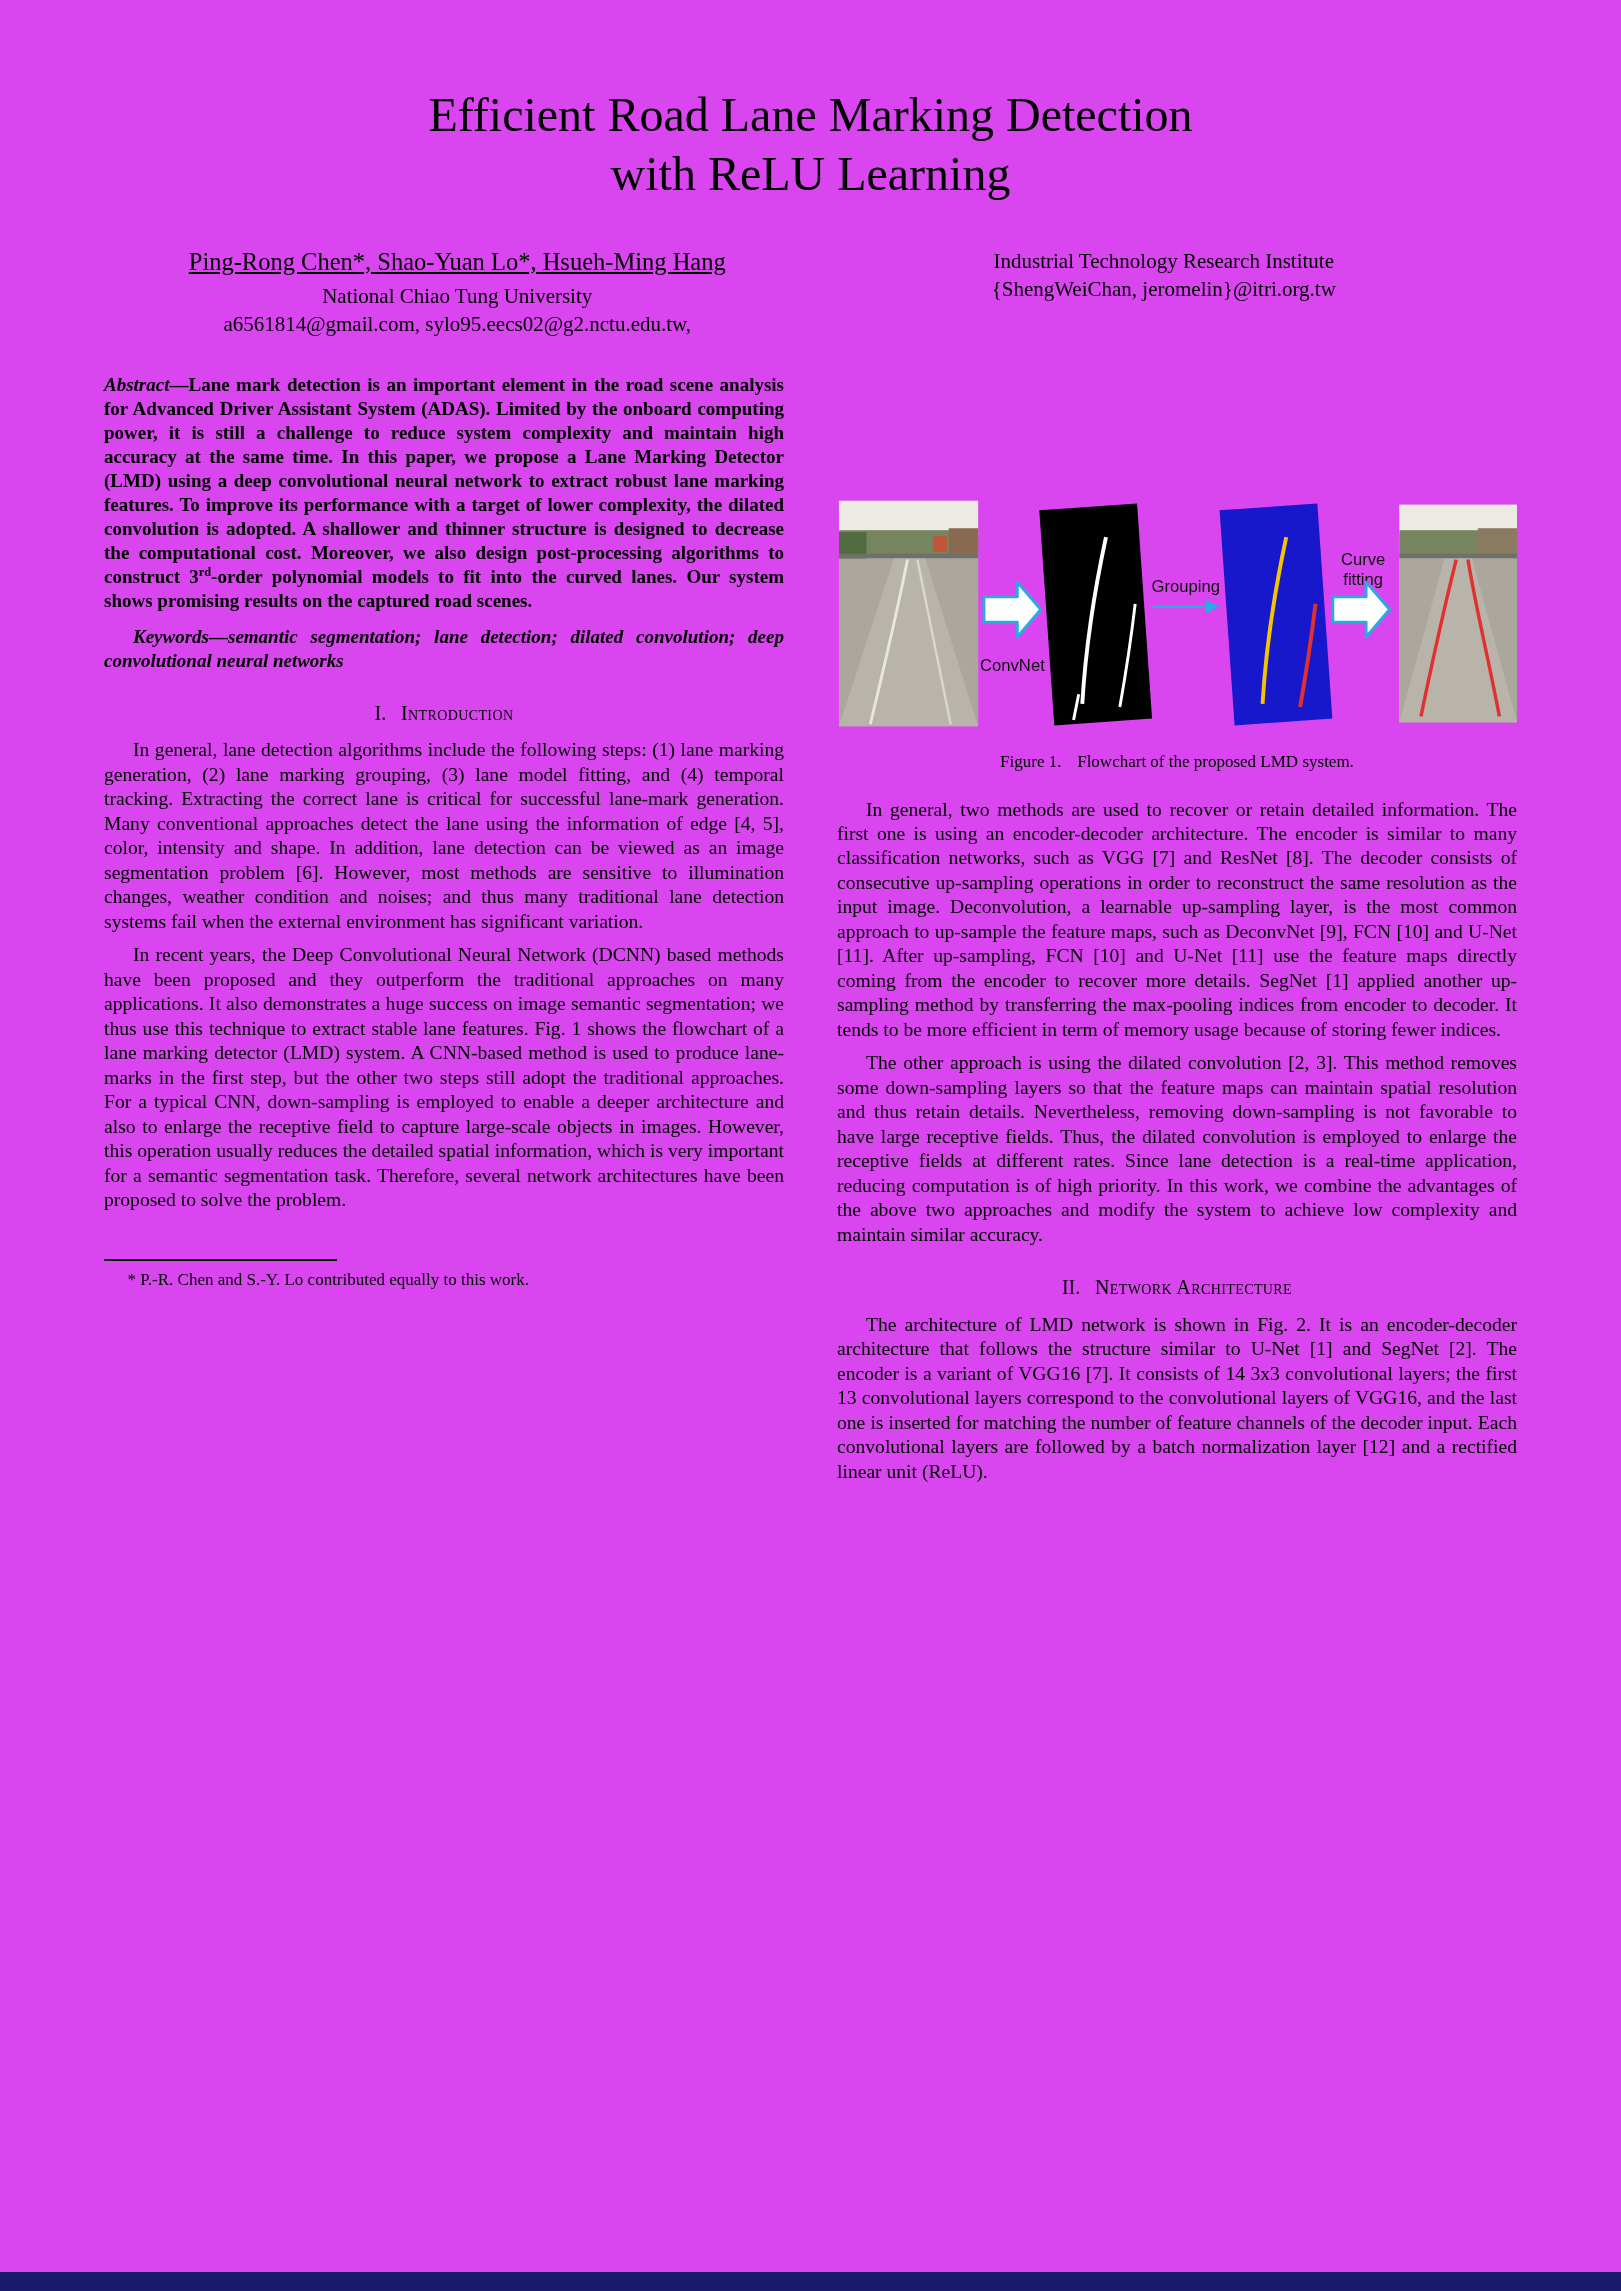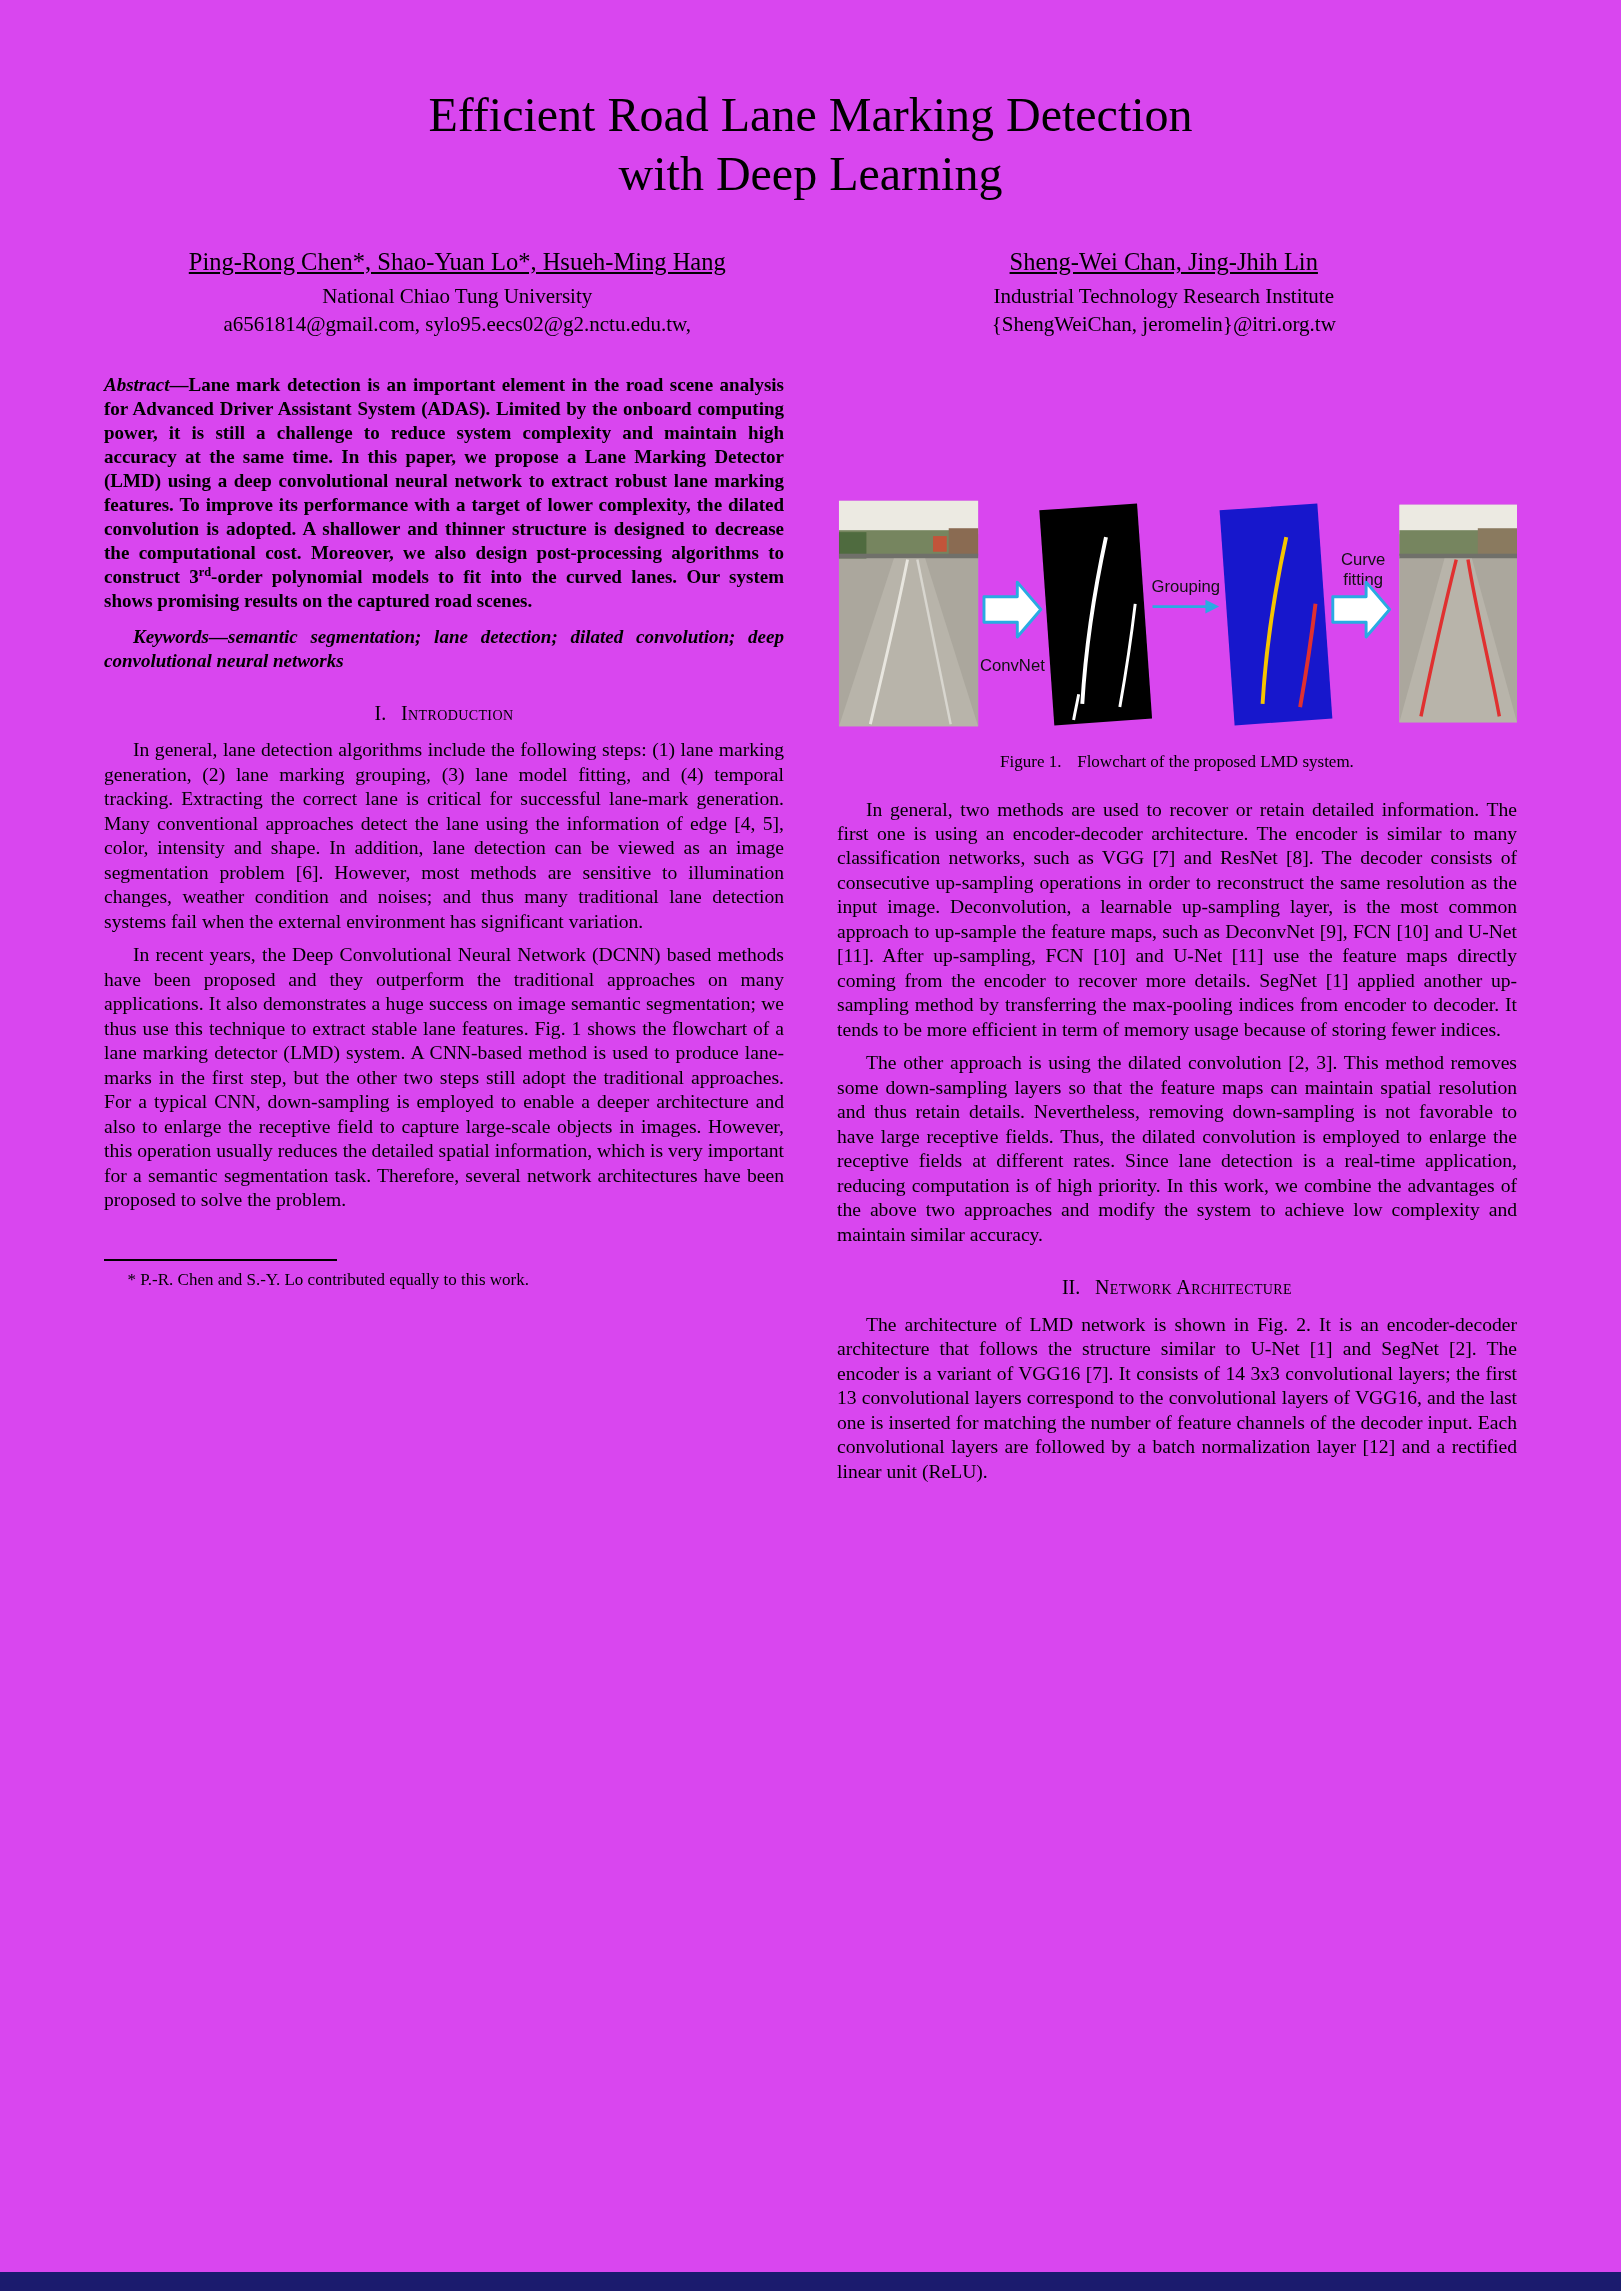--- a/index.html
+++ b/index.html
@@ -86,31 +86,30 @@
   }
 </style>
 </head>
 <body>
 
 <div class="page">
   <div class="content">
 
     <h1 class="title">
       <span class="title-line">Efficient Road Lane Marking Detection</span>
-      <span class="title-line">with Deep Learning</span>
+      <span class="title-line">with ReLU Learning</span>
     </h1>
 
     <div class="authors-row">
       <div class="author-block">
         <div class="author-names">Ping-Rong Chen*, Shao-Yuan Lo*, Hsueh-Ming Hang</div>
         <div class="author-affil">National Chiao Tung University</div>
         <div class="author-email">a6561814@gmail.com, sylo95.eecs02@g2.nctu.edu.tw,</div>
       </div>
       <div class="author-block">
-        <div class="author-names">Sheng-Wei Chan, Jing-Jhih Lin</div>
         <div class="author-affil">Industrial Technology Research Institute</div>
         <div class="author-email">{ShengWeiChan, jeromelin}@itri.org.tw</div>
       </div>
     </div>
 
     <div class="columns">
 
       <div class="col">
         <p class="abstract">
           <span class="abstract-label">Abstract</span><span>—Lane mark detection is an important element in the road scene analysis for Advanced Driver Assistant System (ADAS). Limited by the onboard computing power, it is still a challenge to reduce system complexity and maintain high accuracy at the same time. In this paper, we propose a Lane Marking Detector (LMD) using a deep convolutional neural network to extract robust lane marking features. To improve its performance with a target of lower complexity, the dilated convolution is adopted. A shallower and thinner structure is designed to decrease the computational cost. Moreover, we also design post-processing algorithms to construct 3</span><sup>rd</sup><span>-order polynomial models to fit into the curved lanes. Our system shows promising results on the captured road scenes.</span>

